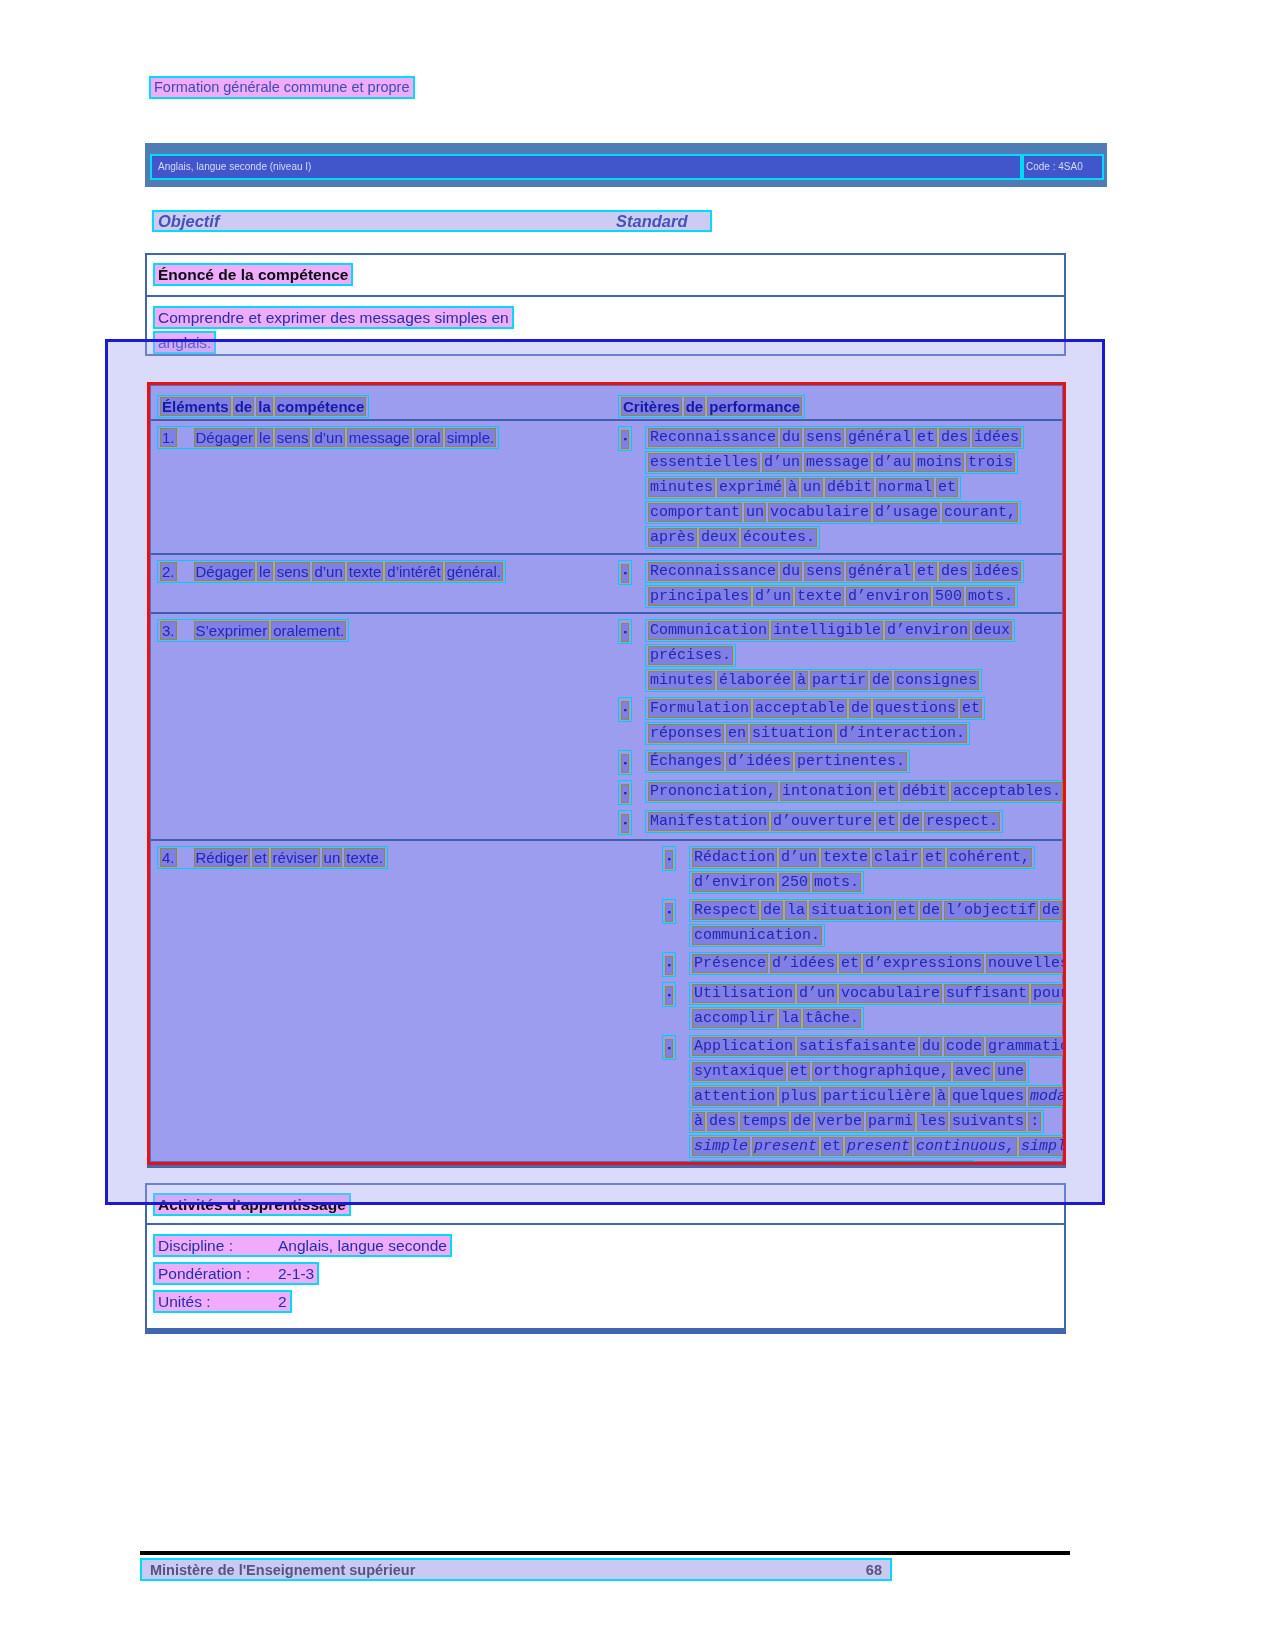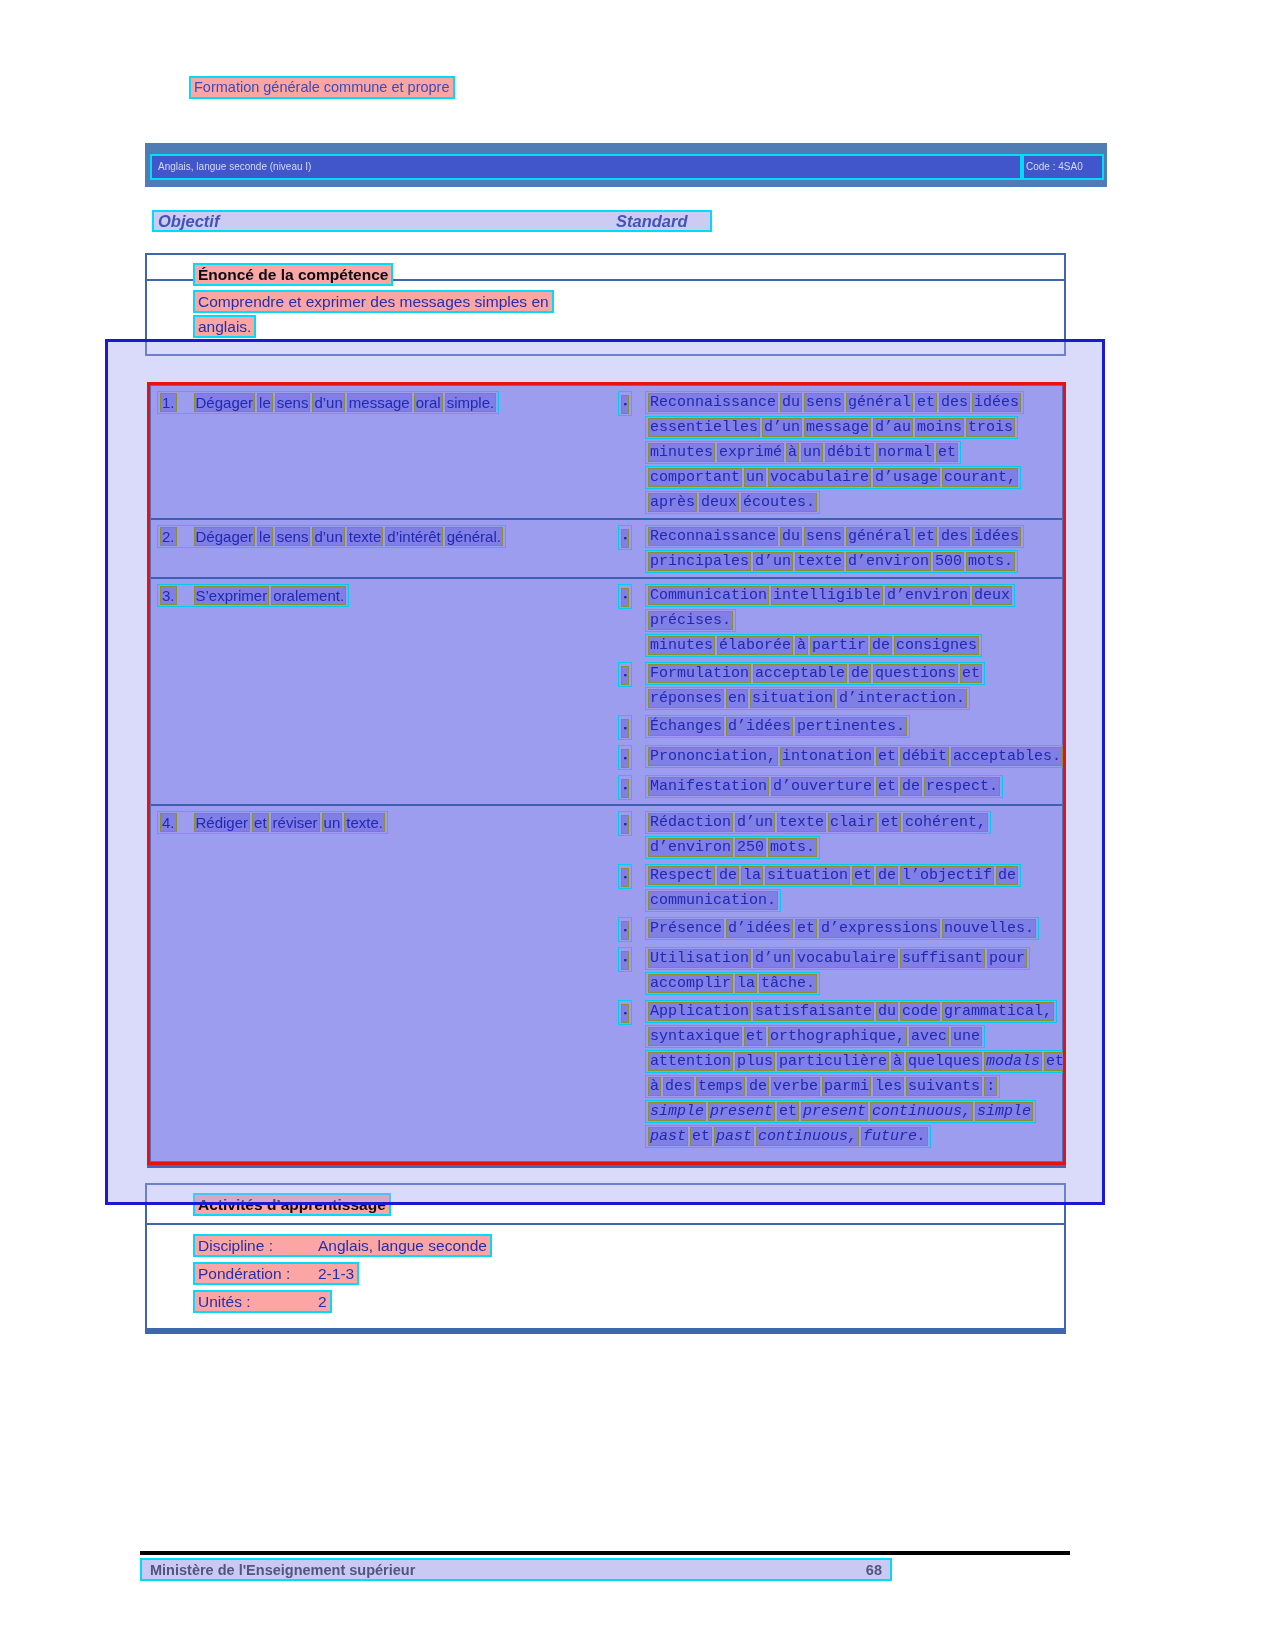--- a/index.html
+++ b/index.html
@@ -3,61 +3,60 @@
 <meta charset="utf-8">
 <style>
   * { box-sizing: border-box; margin: 0; padding: 0; }
   html,body { background:#ffffff; }
   .page {
     position: relative; width: 1275px; height: 1651px; background: #ffffff;
     font-family: "Liberation Sans", sans-serif; overflow: hidden;
   }
   
   .hl {
-    display: inline-block; border: 2px solid #00DCF8; background: #fca5a5;
+    display: inline-block; border: 2px solid #00DCF8; background: #f0abfc;
     padding: 0 3px; font-size: 15.5px; line-height: 19px; color: #2230AC;
     white-space: nowrap;
-    margin-left: 40px;
   }
   .bold-black { font-weight: bold; color: #0B0B12; }
 
   .note { position: absolute; left: 149px; top: 76px; color: #3C4CB5; font-size: 14.5px; }
 
   .title-bar { position: absolute; left: 145px; top: 143px; width: 962px; height: 44px; background: #4F7CB5; }
   .band { position: absolute; left: 5px; top: 11px; right: 3px; height: 26px; display: flex; }
   .band-box { border: 2px solid #00DCF8; background: #4156CA; color: #D6D9F6; font-size: 10px; line-height: 21px; white-space: nowrap; overflow: hidden; }
   .band-title { flex: 1; padding-left: 6px; }
   .band-code { width: 82px; padding-left: 2px; }
 
   .obj-row { position: absolute; left: 152px; top: 210px; width: 560px; height: 22px;
     border: 2px solid #00DCF8; background: #CBCBF3; font-weight: bold; font-style: italic;
     font-size: 16.5px; line-height: 18px; color: #4553B8; }
   .obj-row .obj { position: absolute; left: 4px; top: 0; }
   .obj-row .std { position: absolute; left: 462px; top: 0; }
 
   .enonce-box { position: absolute; left: 145px; top: 253px; width: 921px; height: 103px;
     border: 2.5px solid #4066B0; background: #fff; z-index: 1; }
-  .box-hd { height: 26px; padding: 8px 14px 0 6px; border-bottom: 2px solid #4066B0; }
+  .box-hd { height: 42px; padding: 8px 14px 0 6px; border-bottom: 2px solid #4066B0; }
   .box-bd { padding: 9px 0 0 6px; }
   .box-bd > div { margin-bottom: 2px; }
 
   
   .overlay-rect { position: absolute; left: 105px; top: 339px; width: 1000px; height: 866px;
     border: 3px solid #1A1AD2; background: rgba(167,167,243,0.42); z-index: 4; pointer-events: none; }
 
   
   .red-rect { position: absolute; left: 147px; top: 382px; width: 919px; height: 783px;
     border: 3px solid #E61212; background: #9D9DEF; z-index: 5; overflow: hidden;
     box-shadow: 0 3px 0 #4468B8; }
   .comp-table { display: flex; flex-direction: column; height: 100%; border: 1.5px solid #5070C0; }
   .comp-hdr { display: flex; height: 40px; border-bottom: 2.5px solid #3E5FB2; }
   #comp-rows { display: flex; flex-direction: column; flex: 1; }
   .comp-row { display: flex; }
   .comp-row + .comp-row { border-top: 2.5px solid #3E5FB2; }
-  .r1 { min-height: 125px; } .r2 { min-height: 56px; } .r3 { min-height: 203px; } .r4 { flex: 1; }
+  .r1 { min-height: 125px; } .r2 { min-height: 56px; } .r3 { min-height: 203px; } .r4 { flex: 1; gap: 44px; }
   .cell-el { width: 455px; flex: none; padding: 4px 0 0 6px; }
   .cell-cr { flex: 1; padding: 4px 2px 0 12px; }
   .comp-hdr .cell-el, .comp-hdr .cell-cr { padding-top: 8px; }
 
   
   .line { display: inline-block; border: 1px solid #00CCF2; padding: 1px 1px; margin: 1px 0; white-space: nowrap; }
   .w { display: inline-block; background: #7F7FE5; border: 1px solid #8E8E2F; padding: 0 1px;
     margin: 0 1px; line-height: 17px; font-size: 15px; color: #2428B0; }
   .w.it { font-style: italic; }
   .w.num { margin-right: 16px; }
@@ -107,20 +106,24 @@
     <div class="box-bd">
       <div><span class="hl">Comprendre et exprimer des messages simples en</span></div>
       <div><span class="hl">anglais.</span></div>
     </div>
   </div>
 
   <div class="overlay-rect"></div>
 
   <div class="red-rect">
     <div class="comp-table">
+      <div class="comp-hdr">
+        <div class="cell-el hdr" id="hdr-left"><span class="line"><span class="w">Éléments</span><span class="w">de</span><span class="w">la</span><span class="w">compétence</span></span></div>
+        <div class="cell-cr hdr" id="hdr-right"><span class="line"><span class="w">Critères</span><span class="w">de</span><span class="w">performance</span></span></div>
+      </div>
       <div id="comp-rows">
           <div class="comp-row r1">
             <div class="cell-el"><span class="line"><span class="w num">1.</span><span class="w">Dégager</span><span class="w">le</span><span class="w">sens</span><span class="w">d’un</span><span class="w">message</span><span class="w">oral</span><span class="w">simple.</span></span></div>
             <div class="cell-cr">
               <div class="crit">
                 <div class="bullet-col"><span class="line"><span class="w bullet">▪</span></span></div>
                 <div class="crit-lines">
                   <div class="tline"><span class="line"><span class="w">Reconnaissance</span><span class="w">du</span><span class="w">sens</span><span class="w">général</span><span class="w">et</span><span class="w">des</span><span class="w">idées</span></span></div>
                   <div class="tline"><span class="line"><span class="w">essentielles</span><span class="w">d’un</span><span class="w">message</span><span class="w">d’au</span><span class="w">moins</span><span class="w">trois</span></span></div>
                   <div class="tline"><span class="line"><span class="w">minutes</span><span class="w">exprimé</span><span class="w">à</span><span class="w">un</span><span class="w">débit</span><span class="w">normal</span><span class="w">et</span></span></div>

